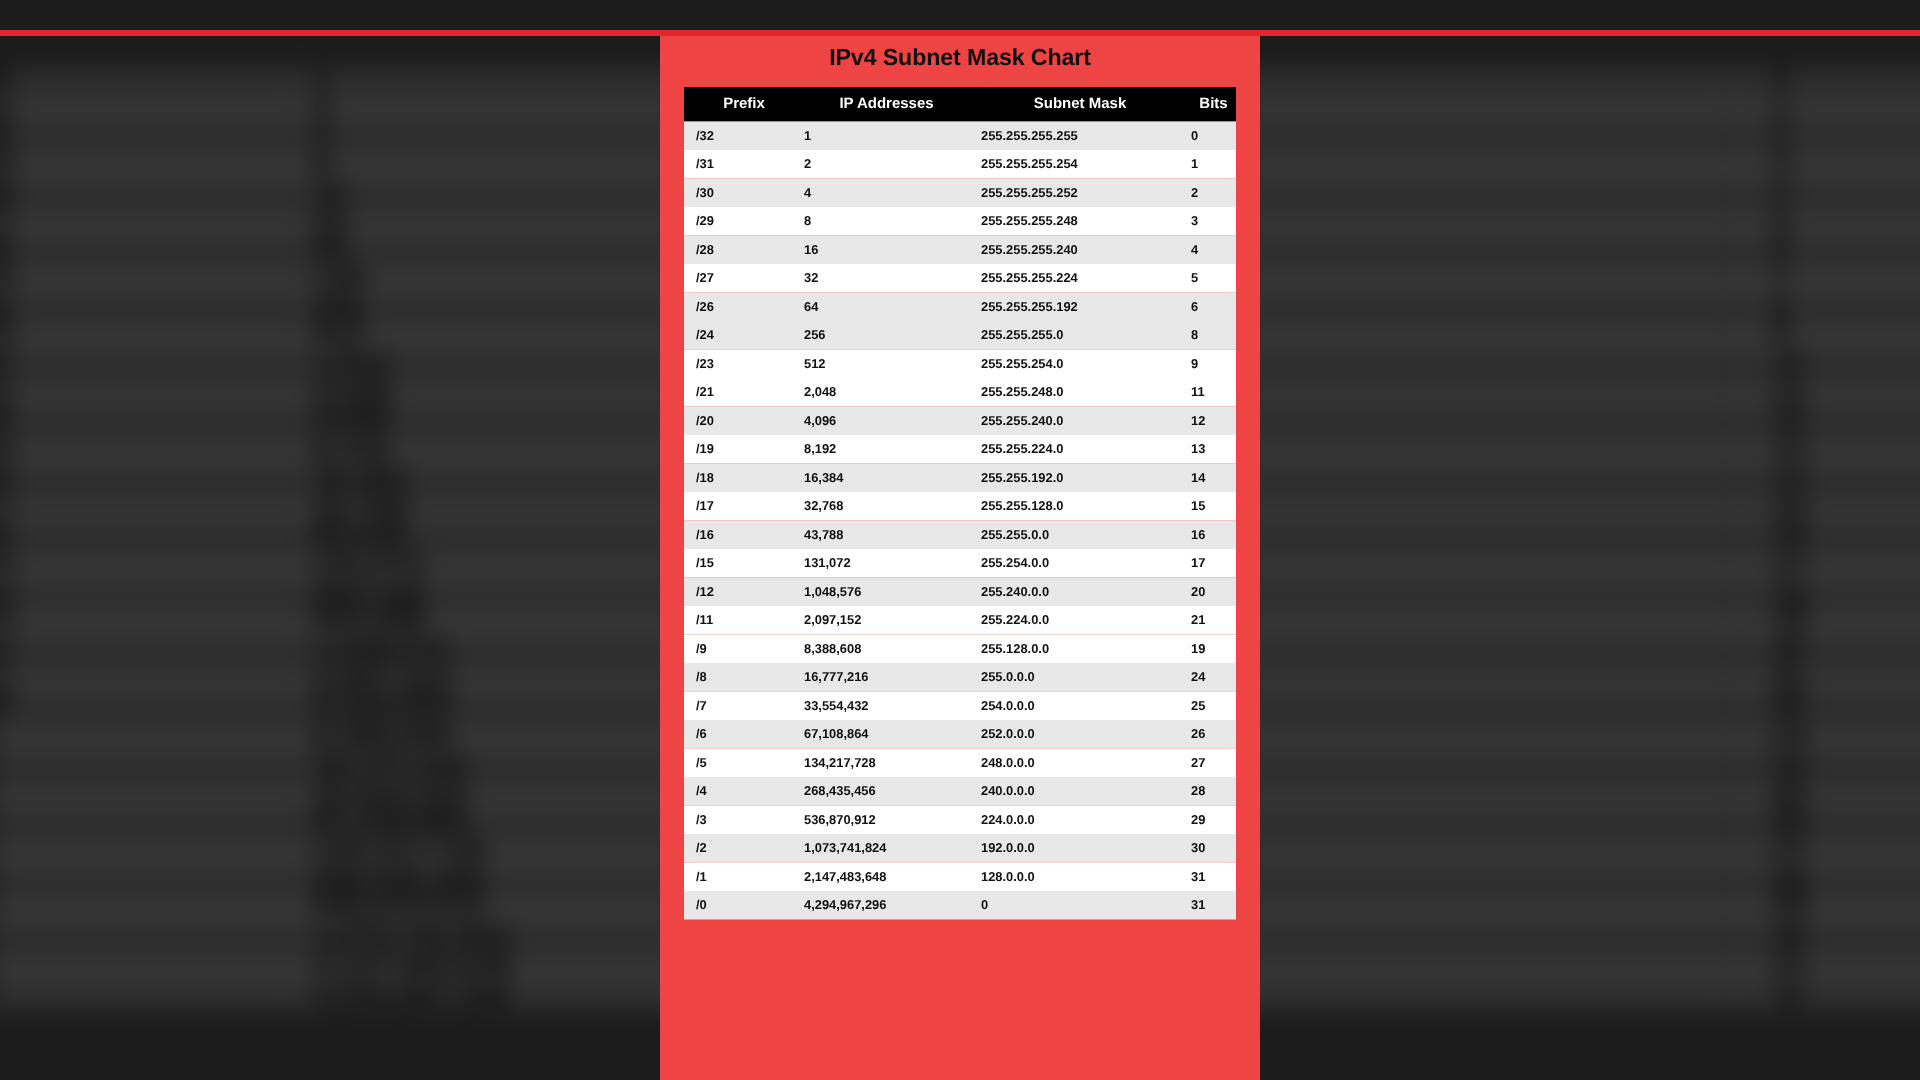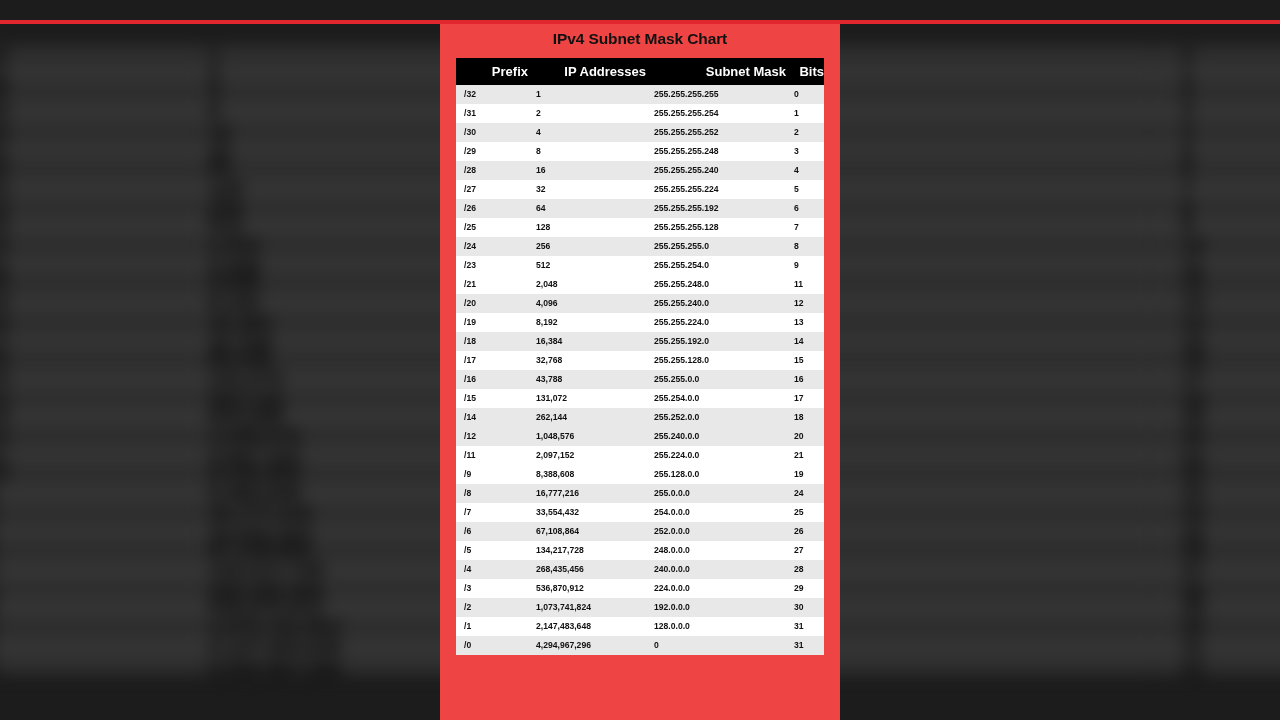--- a/index.html
+++ b/index.html
@@ -82,23 +82,23 @@
     margin:10px 16px 0 16px;
   }
   table.chart{
     width:100%;
     border-collapse:collapse;
     table-layout:fixed;
   }
   table.chart thead th{
     background:#000000;
     color:#ffffff;
-    font-size:13px;
+    font-size:10px;
     font-weight:bold;
-    text-align:right;
+    text-align:center;
     padding:6px 0 6px 8px;
     height:22px;
   }
   table.chart td{
     font-size:8.6px;
     font-weight:bold;
     color:#111;
     padding:0 0 0 8px;
     height:19px;
     line-height:19px;
@@ -378,26 +378,20 @@
             <td>32</td>
             <td>255.255.255.224</td>
             <td>5</td>
           </tr>
           <tr class="alt">
             <td>/26</td>
             <td>64</td>
             <td>255.255.255.192</td>
             <td>6</td>
           </tr>
-          <tr>
-            <td>/25</td>
-            <td>128</td>
-            <td>255.255.255.128</td>
-            <td>7</td>
-          </tr>
           <tr class="alt">
             <td>/24</td>
             <td>256</td>
             <td>255.255.255.0</td>
             <td>8</td>
           </tr>
           <tr>
             <td>/23</td>
             <td>512</td>
             <td>255.255.254.0</td>
@@ -439,26 +433,20 @@
             <td>255.255.0.0</td>
             <td>16</td>
           </tr>
           <tr>
             <td>/15</td>
             <td>131,072</td>
             <td>255.254.0.0</td>
             <td>17</td>
           </tr>
           <tr class="alt">
-            <td>/14</td>
-            <td>262,144</td>
-            <td>255.252.0.0</td>
-            <td>18</td>
-          </tr>
-          <tr class="alt">
             <td>/12</td>
             <td>1,048,576</td>
             <td>255.240.0.0</td>
             <td>20</td>
           </tr>
           <tr>
             <td>/11</td>
             <td>2,097,152</td>
             <td>255.224.0.0</td>
             <td>21</td>

